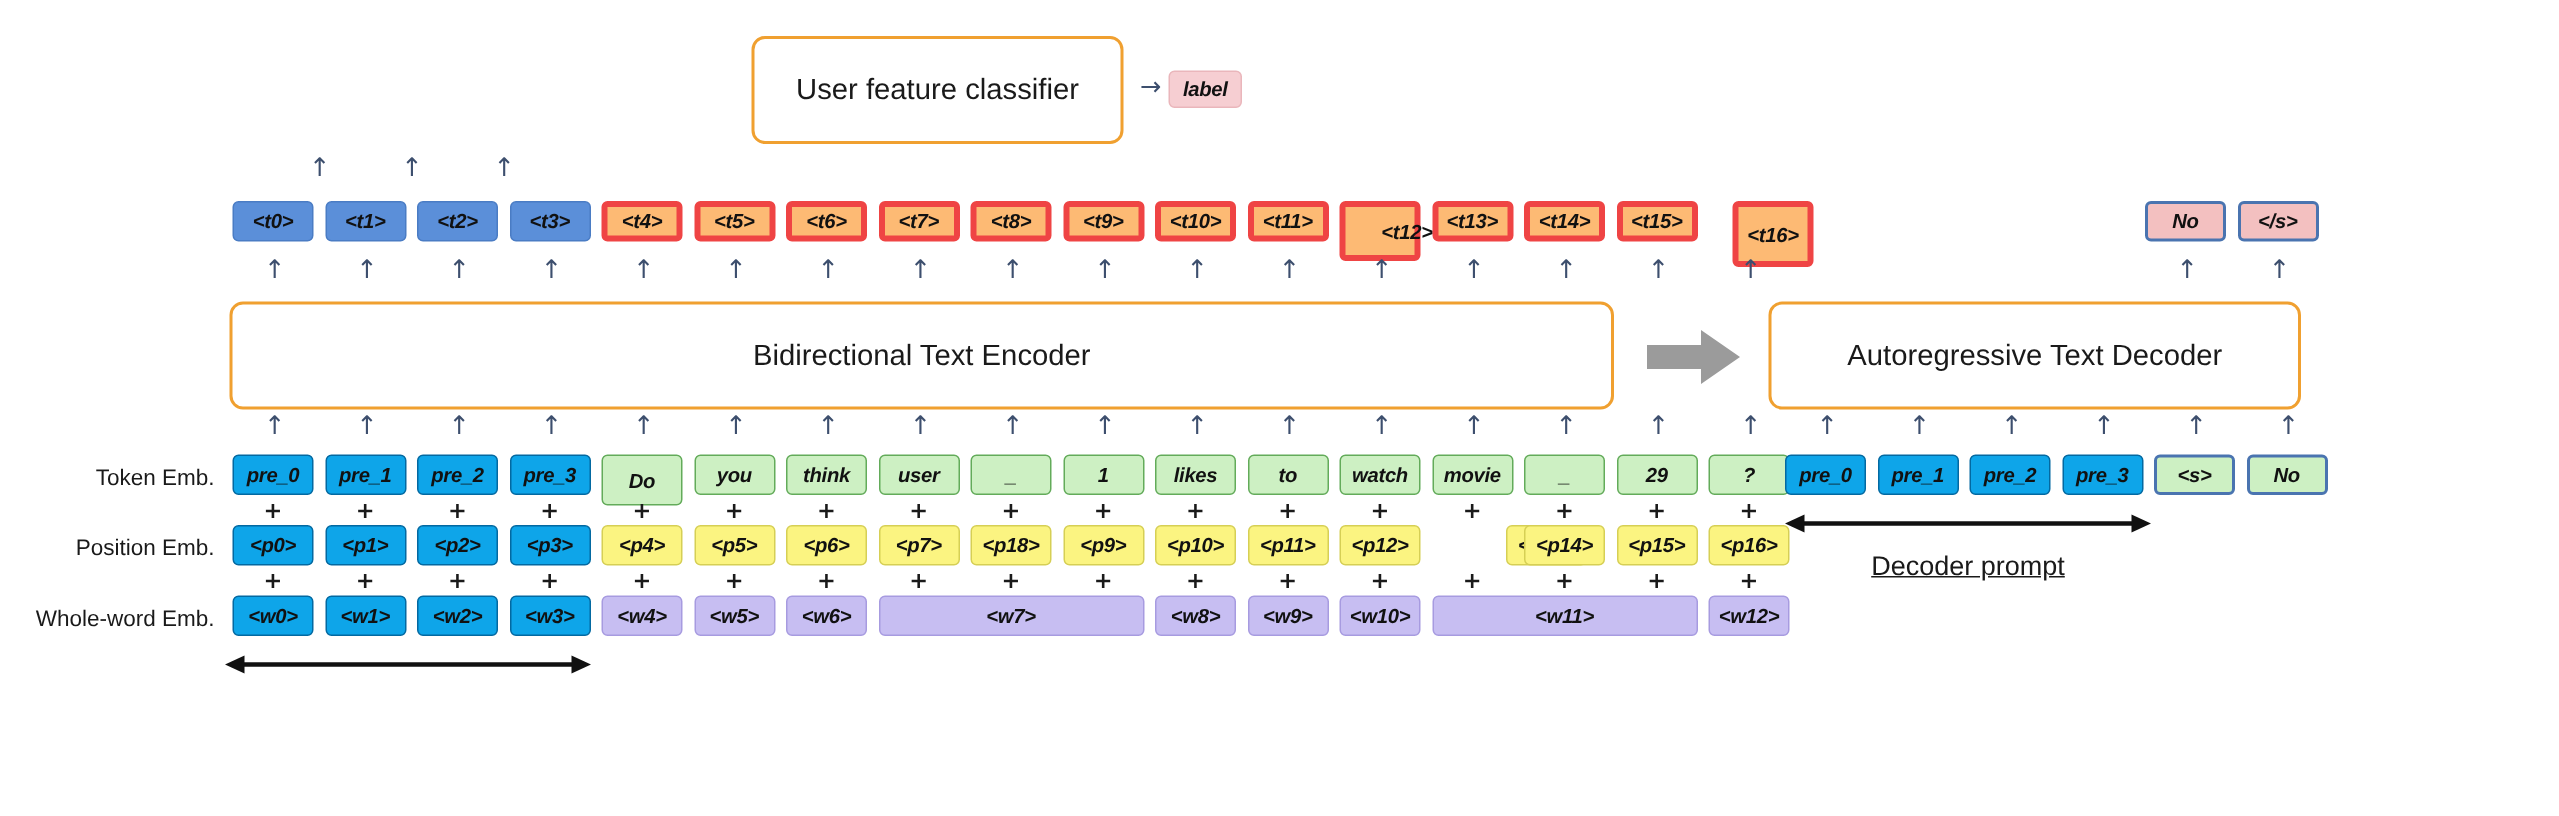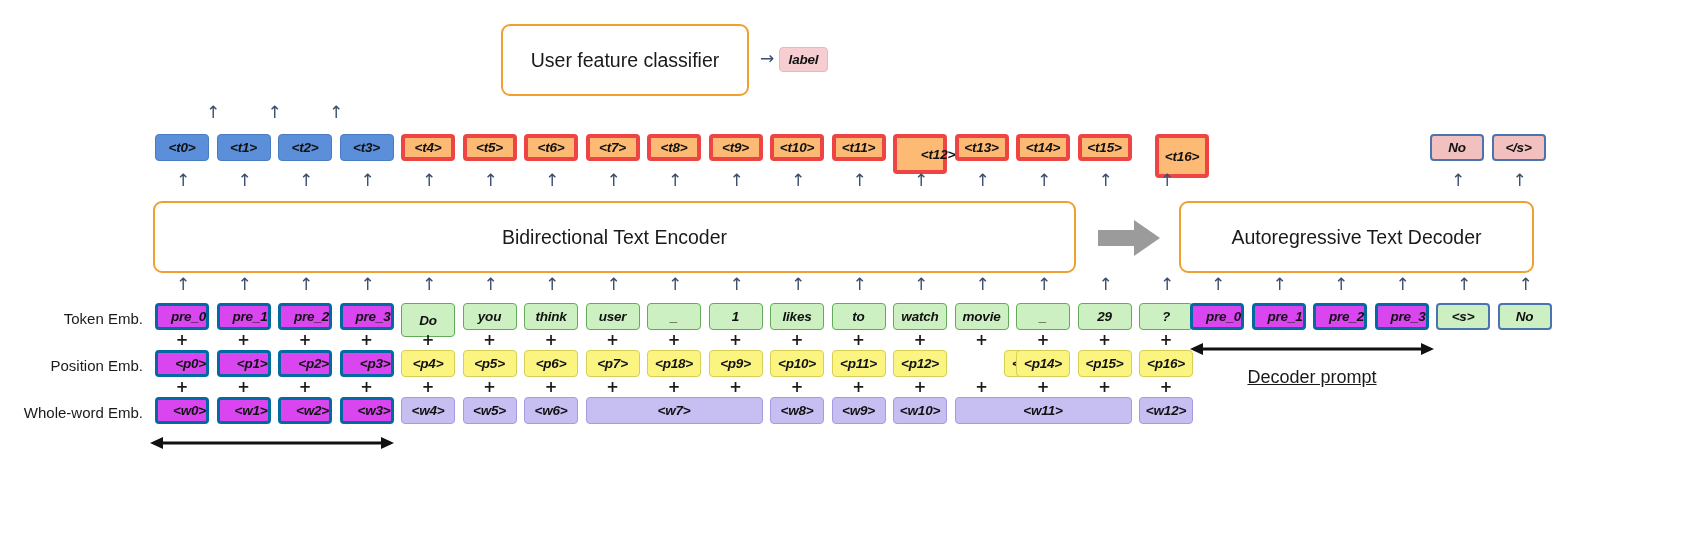--- a/index.html
+++ b/index.html
@@ -28,21 +28,21 @@
     justify-content: center;
     border-radius: 4px;
     font-size: 13.5px;
     font-style: italic;
     font-weight: 600;
     white-space: nowrap;
     letter-spacing: -0.2px;
   }
   .tok-blue   { background: #5b8fd9; border: 1px solid #4a7cc4; color: #111; }
   .tok-pink   { background: #fdba74; border: 4px solid #ef4444; color: #111; }
-  .emb-cyan   { background: #d946ef; border: 3px solid #0369a1; color: #111; justify-content: flex-end; }
+  .emb-cyan   { background: #0ea5e9; border: 1px solid #0369a1; color: #111; }
   .emb-green  { background: #cdf0c3; border: 1px solid #63ab5a; color: #111; }
   .emb-yellow { background: #fbf481; border: 1px solid #d6cf55; color: #111; }
   .emb-purple { background: #c7bef2; border: 1px solid #a79be0; color: #111; }
   .out-pink   { background: #f3c0c0; border: 2px solid #4a74b0; color: #111; }
   .out-green  { background: #cdf0c3; border: 2px solid #4a74b0; color: #111; }
   .lbl-pink   { background: #f6ced2; border: 1px solid #eab6bb; color: #111; }
 
   
   .module {
     position: absolute;

